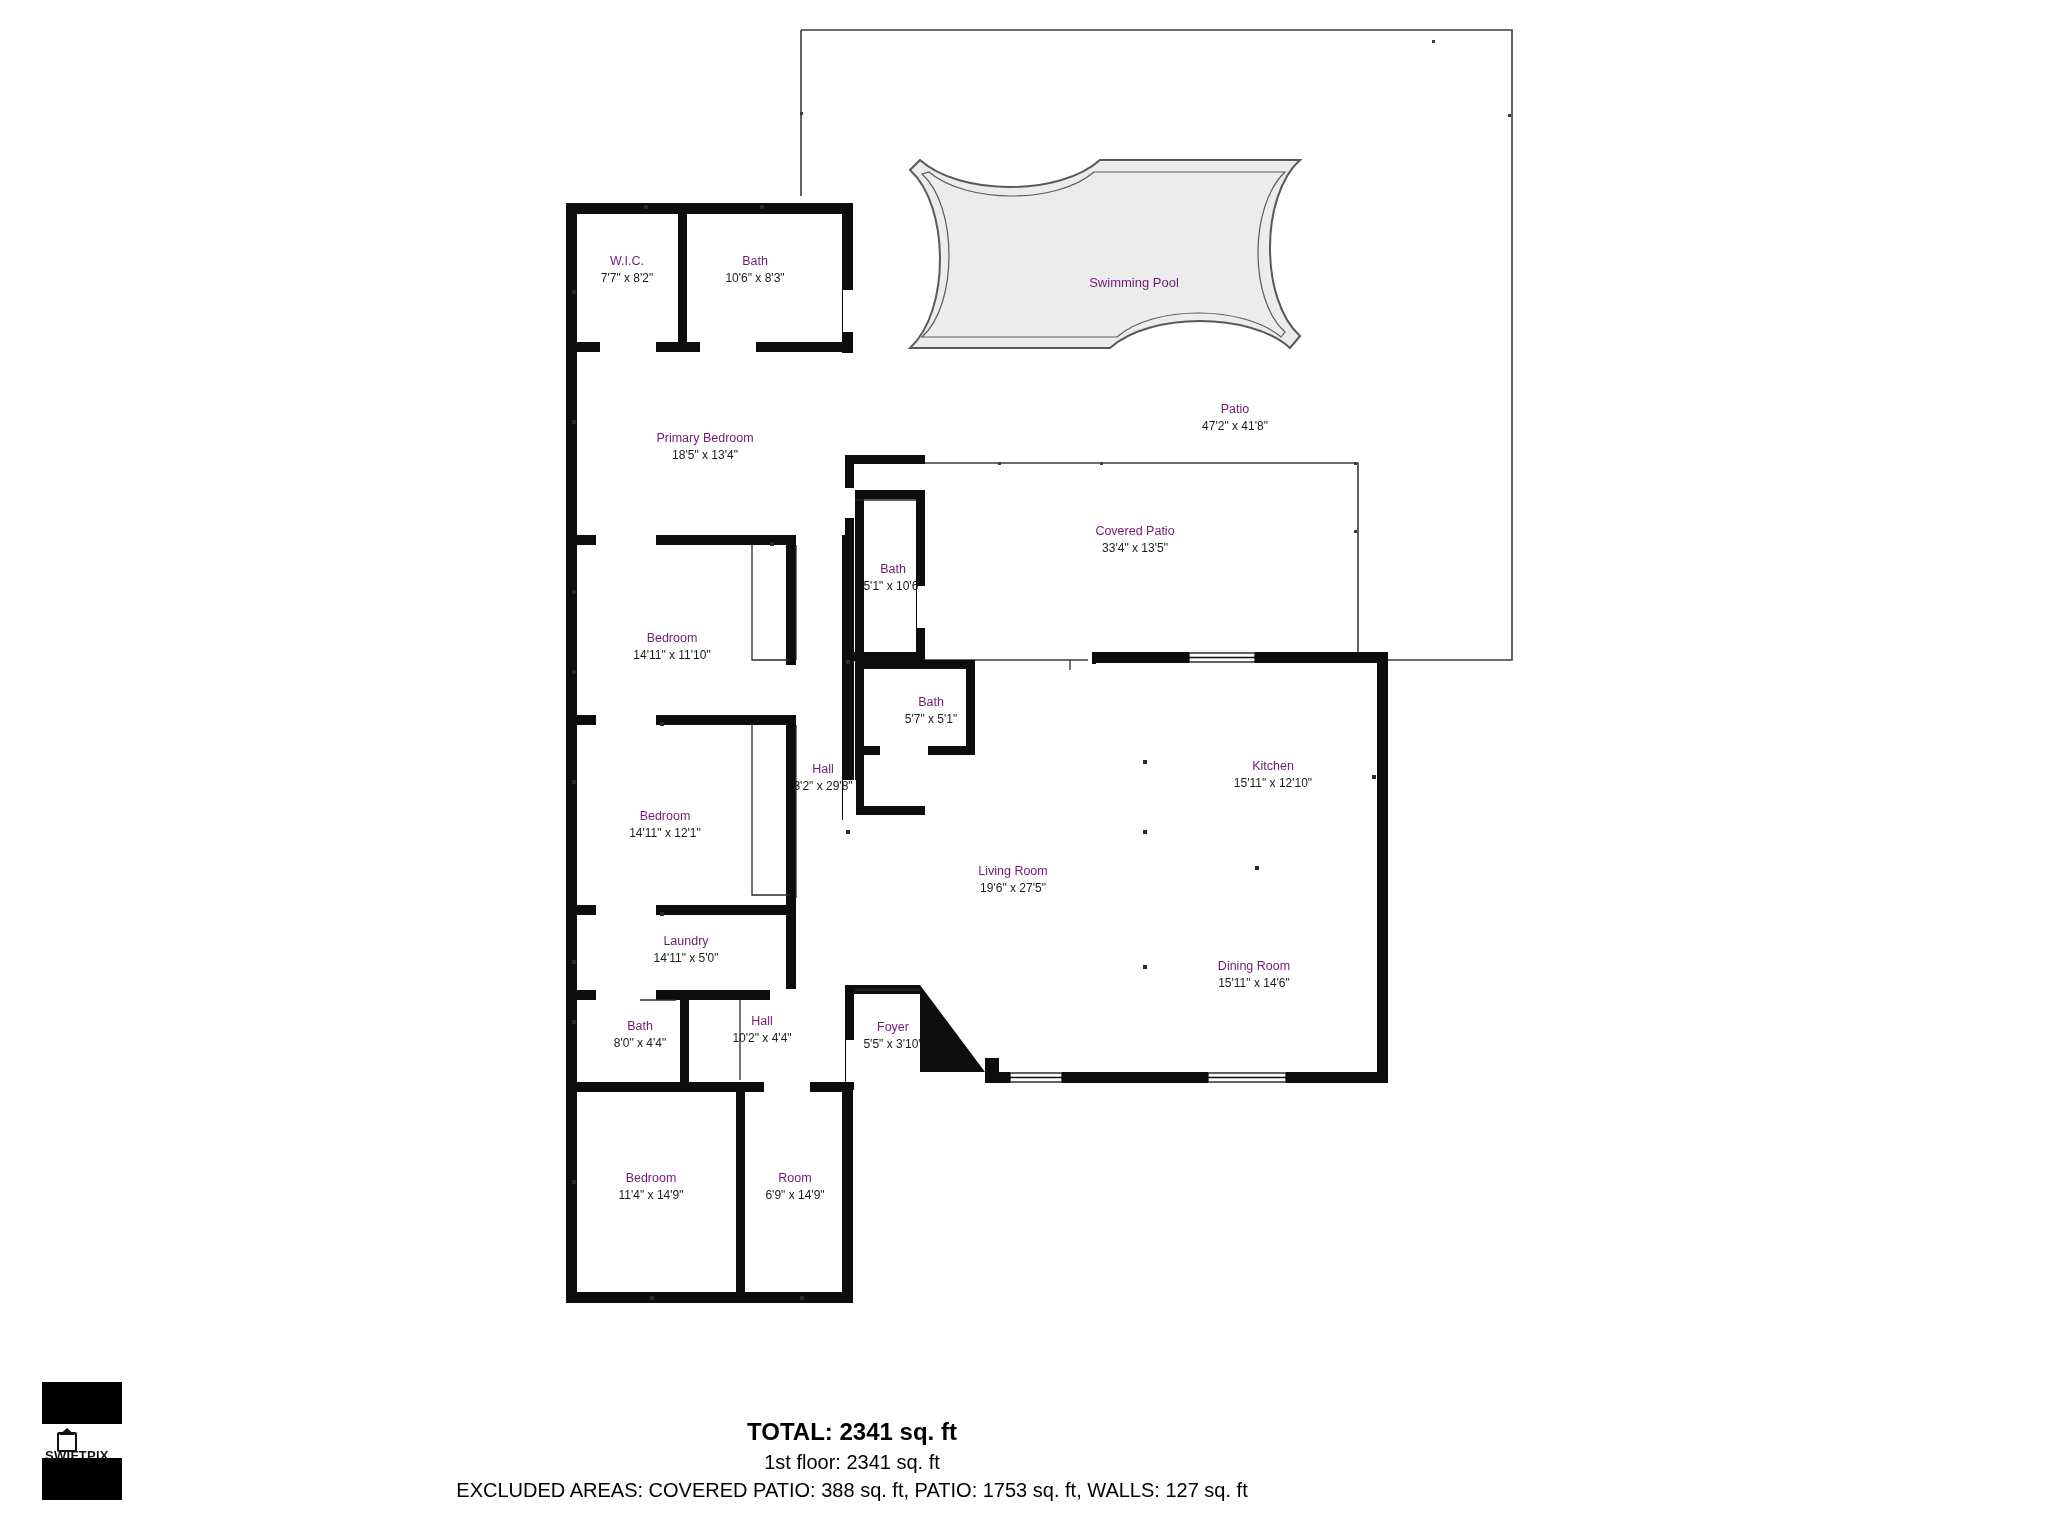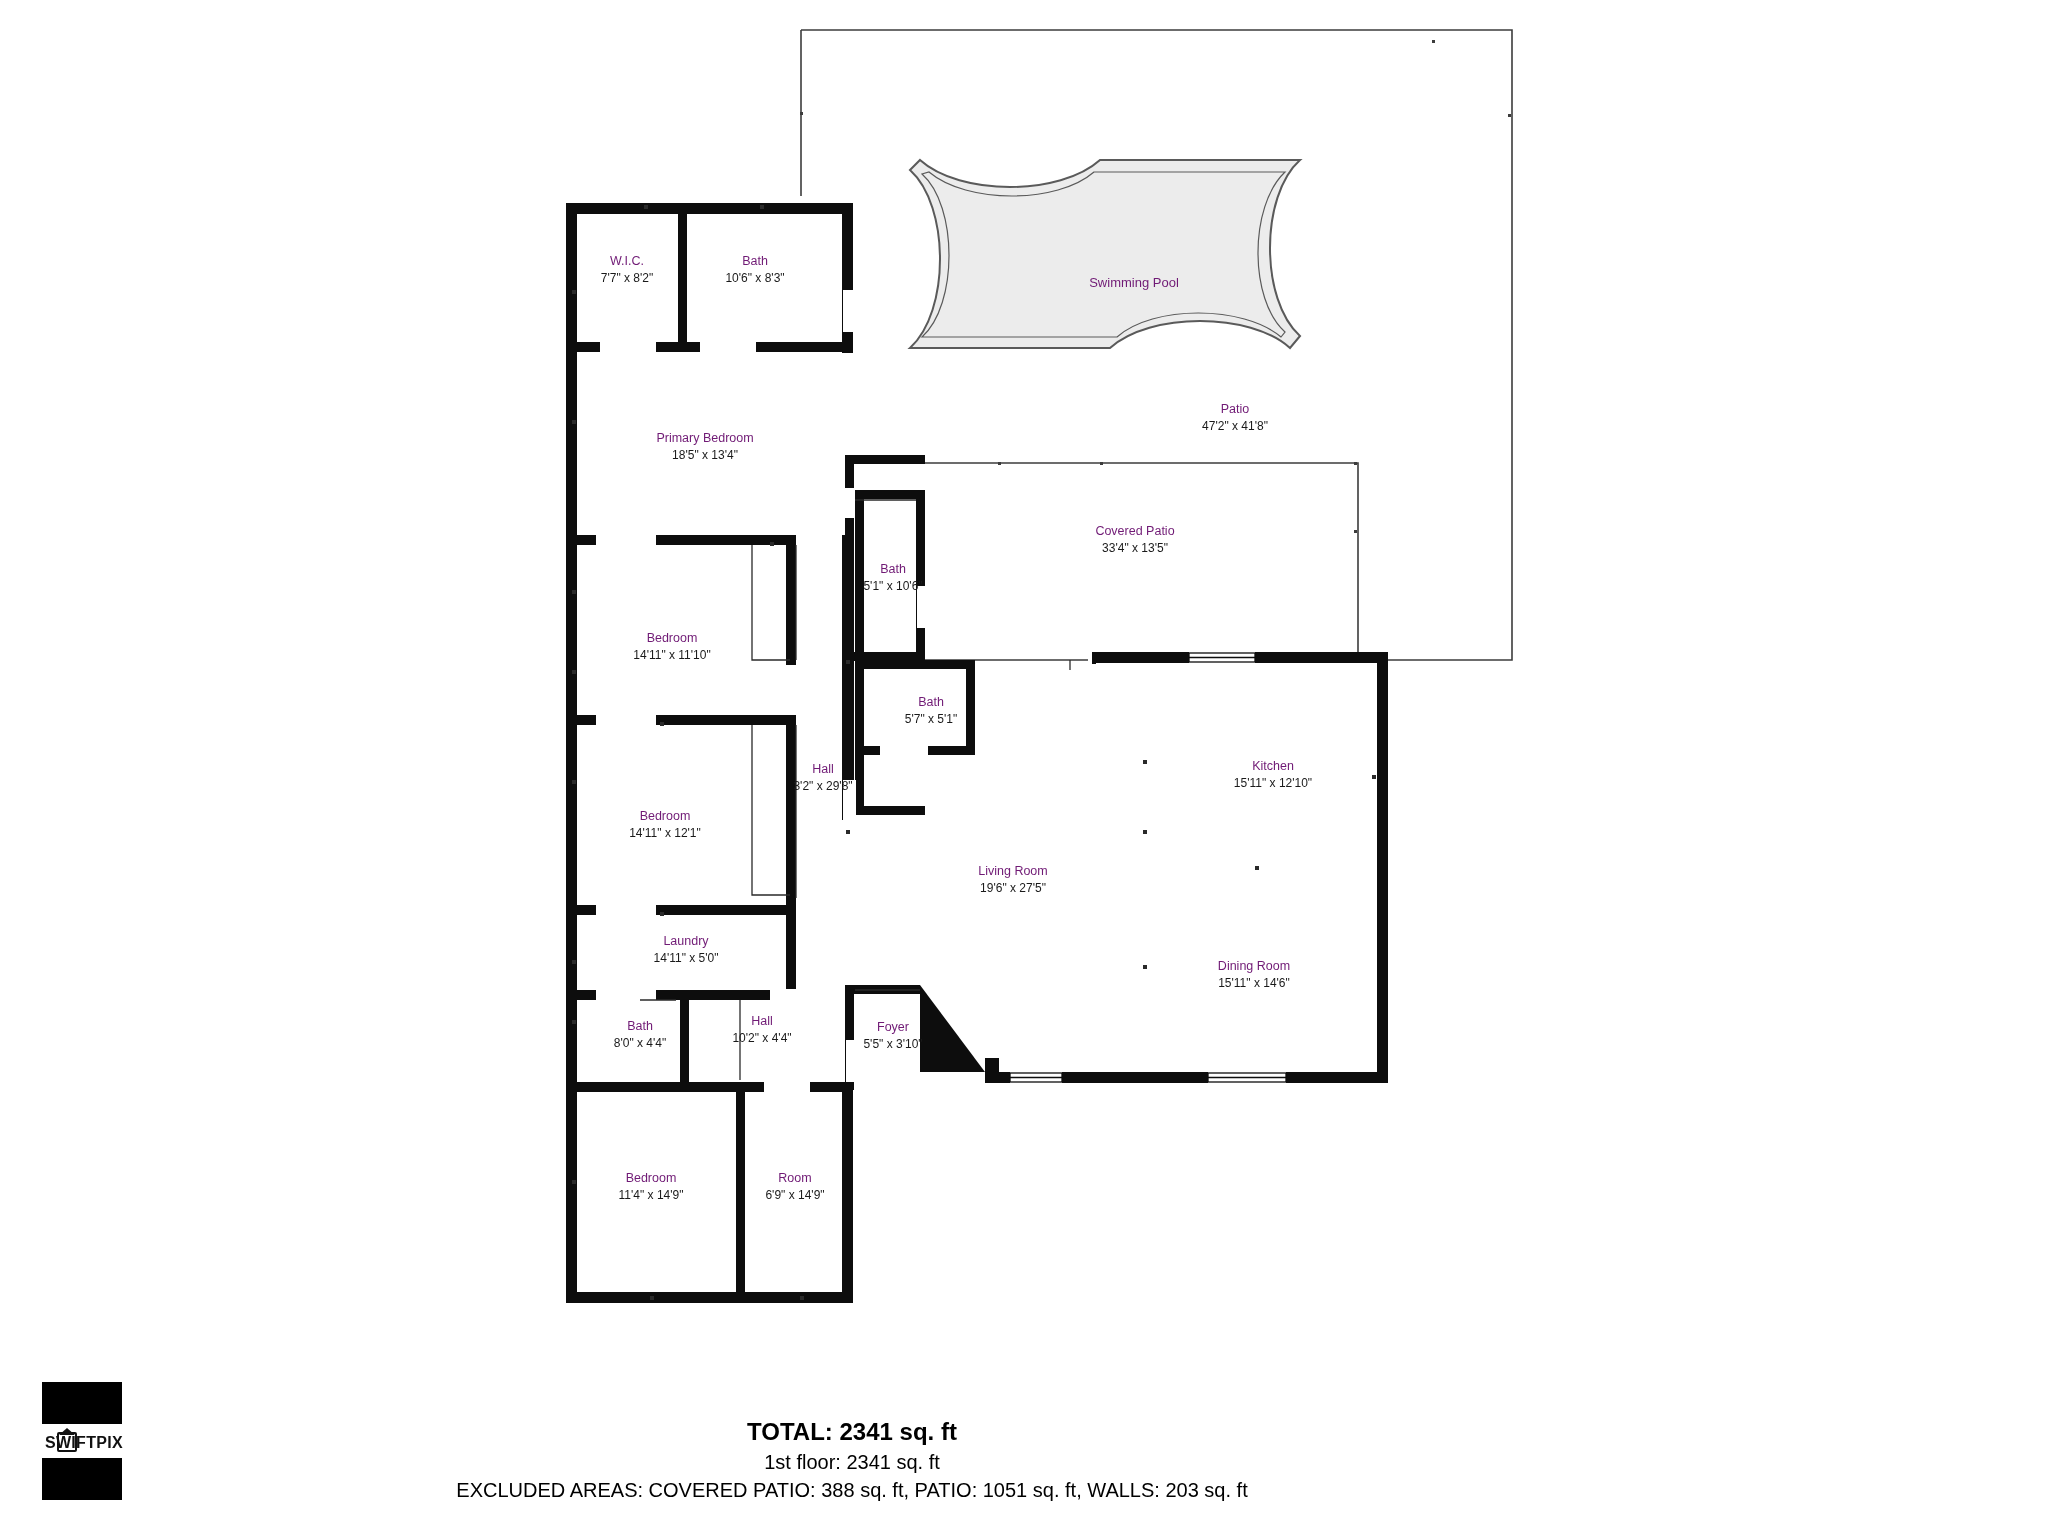--- a/index.html
+++ b/index.html
@@ -120,24 +120,24 @@
     left: 4px;
     top: -2px;
     width: 0; height: 0;
     border-left: 8px solid transparent;
     border-right: 8px solid transparent;
     border-bottom: 7px solid #111;
   }
   #logo .wordmark {
     position: absolute;
     left: 3px;
-    top: 52px;
+    top: 66px;
     width: 76px;
-    text-align: right;
-    font-size: 16px;
+    text-align: left;
+    font-size: 13px;
     font-weight: bold;
     letter-spacing: 0.3px;
   }
   #logo .wordmark .swift { color: #111; }
   #logo .wordmark .pix { color: #111; }
 </style>
 </head>
 <body>
 
 <svg id="plan" viewBox="0 0 2048 1536">
@@ -396,21 +396,21 @@
     <span class="room-dims">47'2" x 41'8"</span>
   </div>
   <div class="room-label pool-label" style="left:1134px; top:283px;">
     <span class="room-name">Swimming Pool</span>
   </div>
 </div>
 
 <div id="footer">
   <div class="total">TOTAL: 2341 sq. ft</div>
   <div class="floor">1st floor: 2341 sq. ft</div>
-  <div class="excluded">EXCLUDED AREAS: COVERED PATIO: 388 sq. ft, PATIO: 1051 sq. ft, WALLS: 203 sq. ft</div>
+  <div class="excluded">EXCLUDED AREAS: COVERED PATIO: 388 sq. ft, PATIO: 1753 sq. ft, WALLS: 127 sq. ft</div>
 </div>
 
 <div id="logo">
   <div class="blk top"></div>
   <div class="mid">
     <div class="mark">
       <div class="house"></div>
       <div class="roof"></div>
     </div>
   </div>

